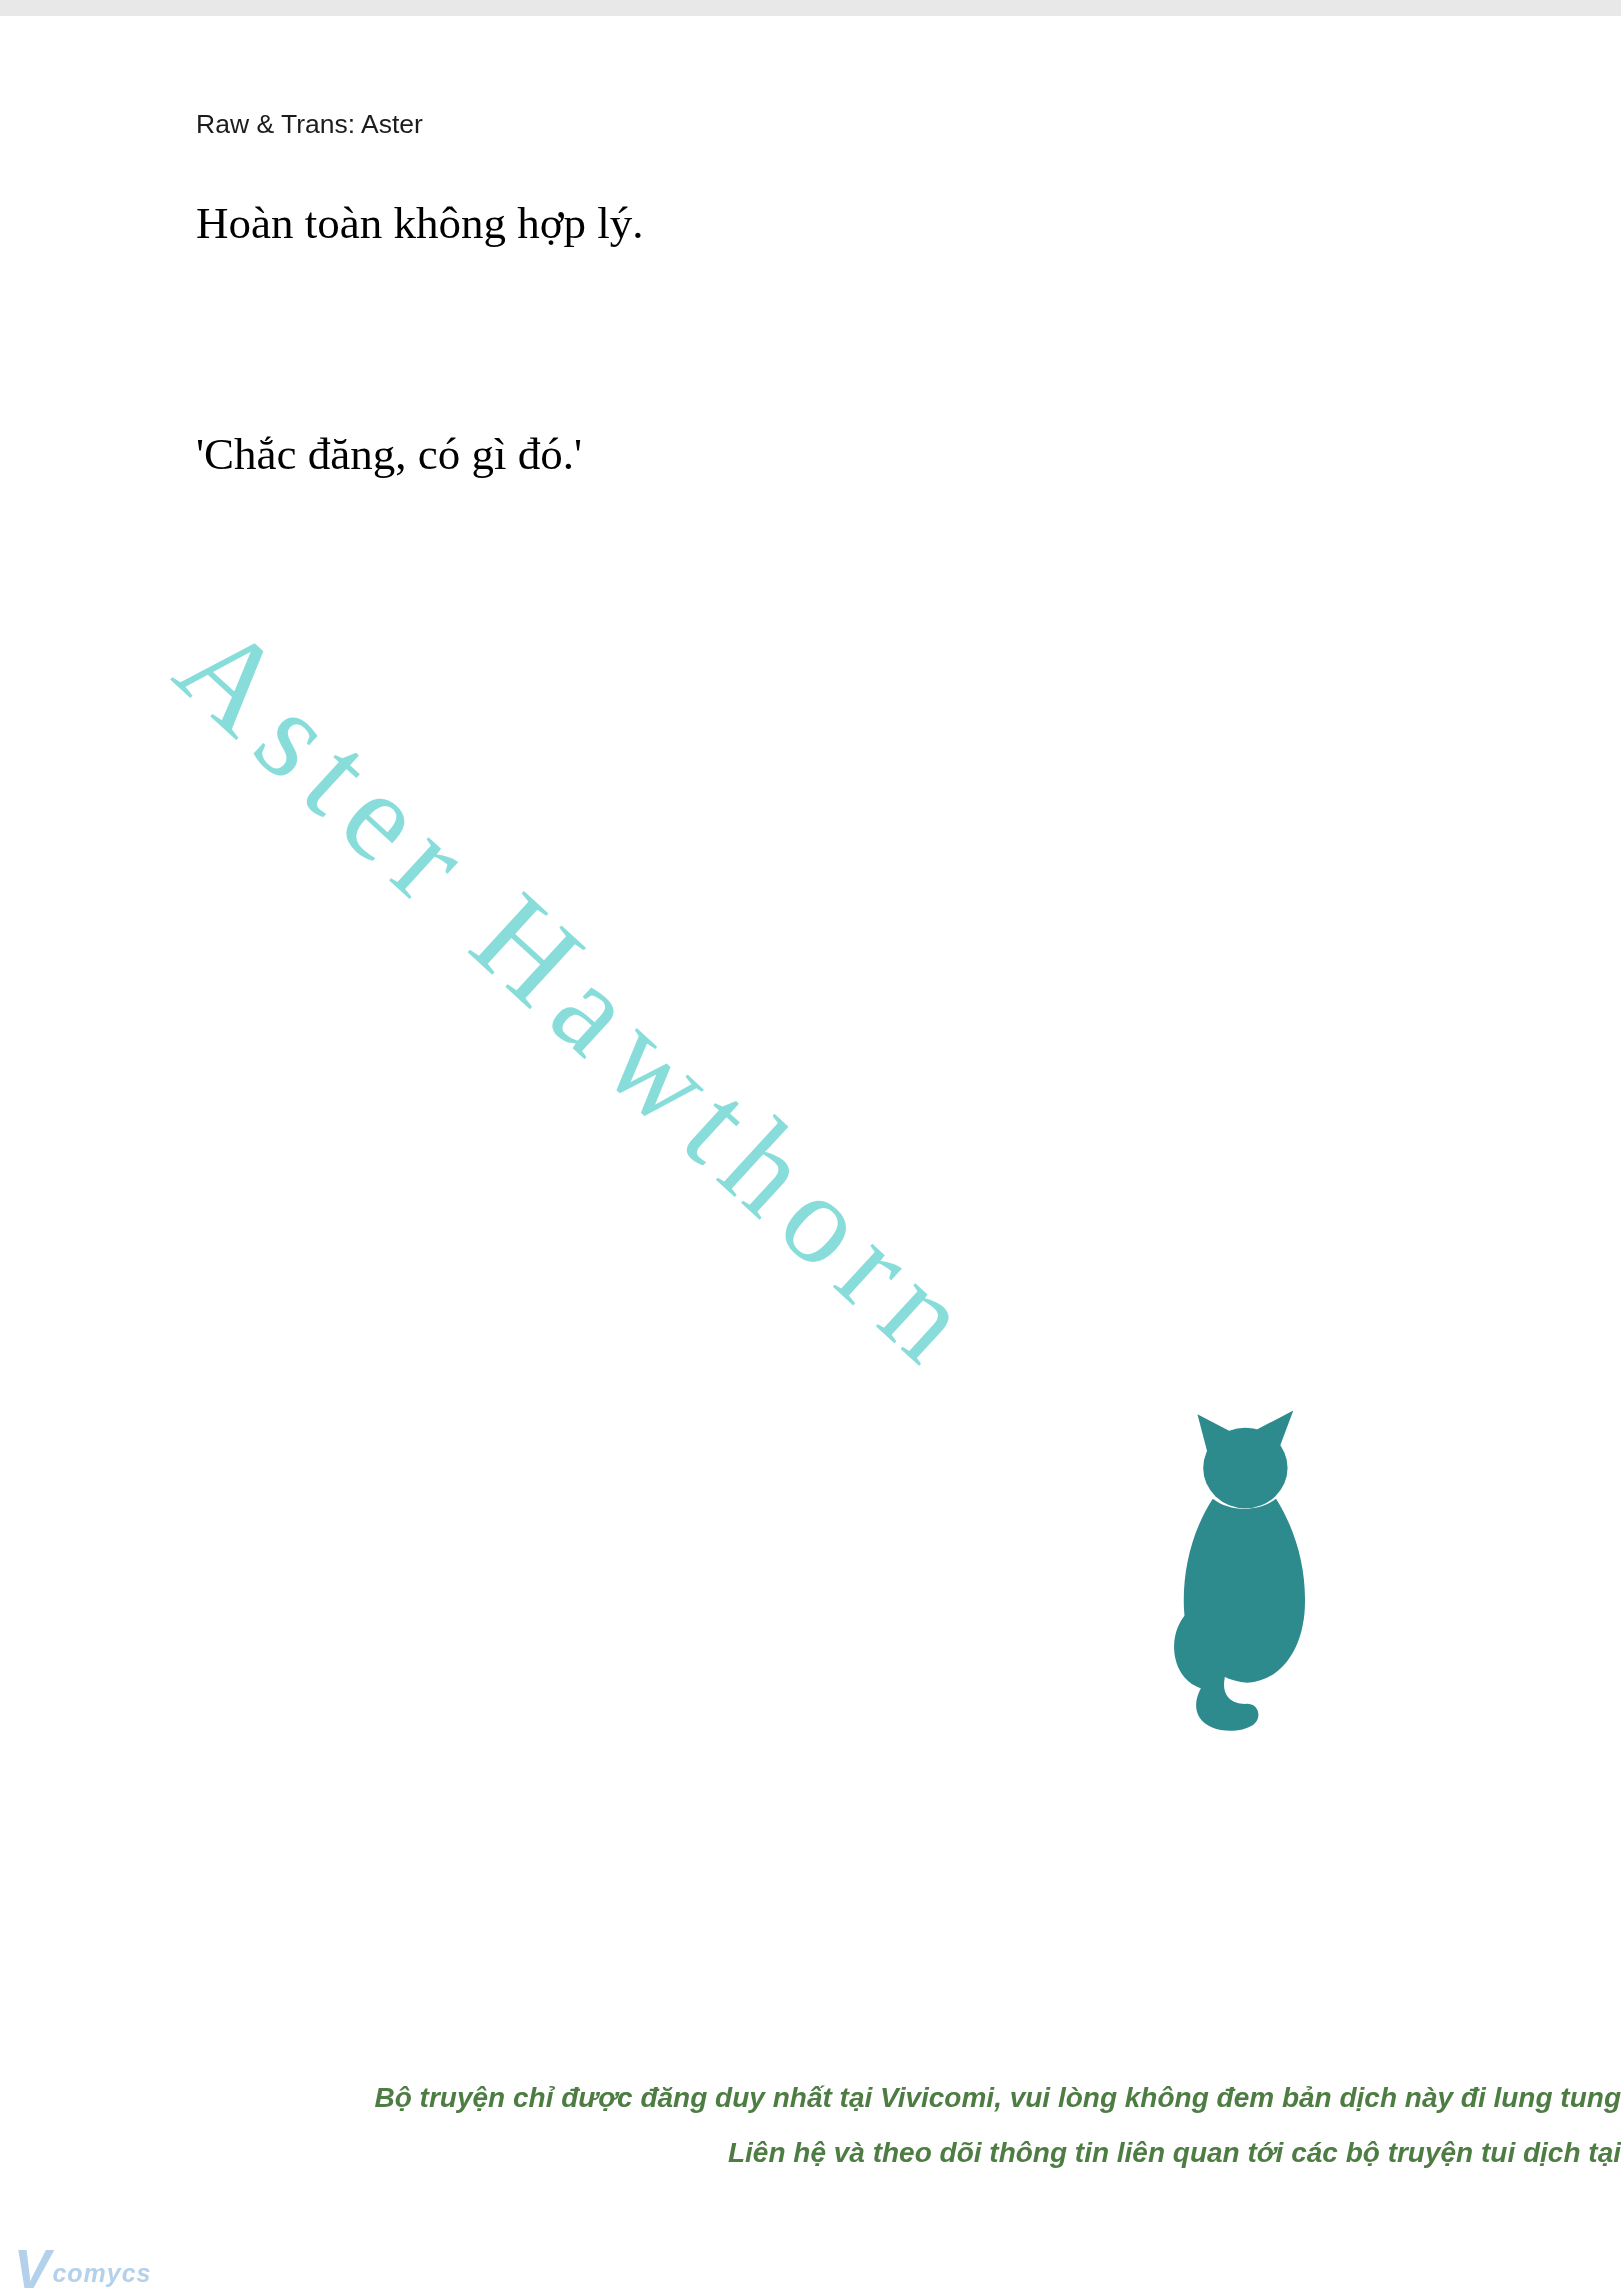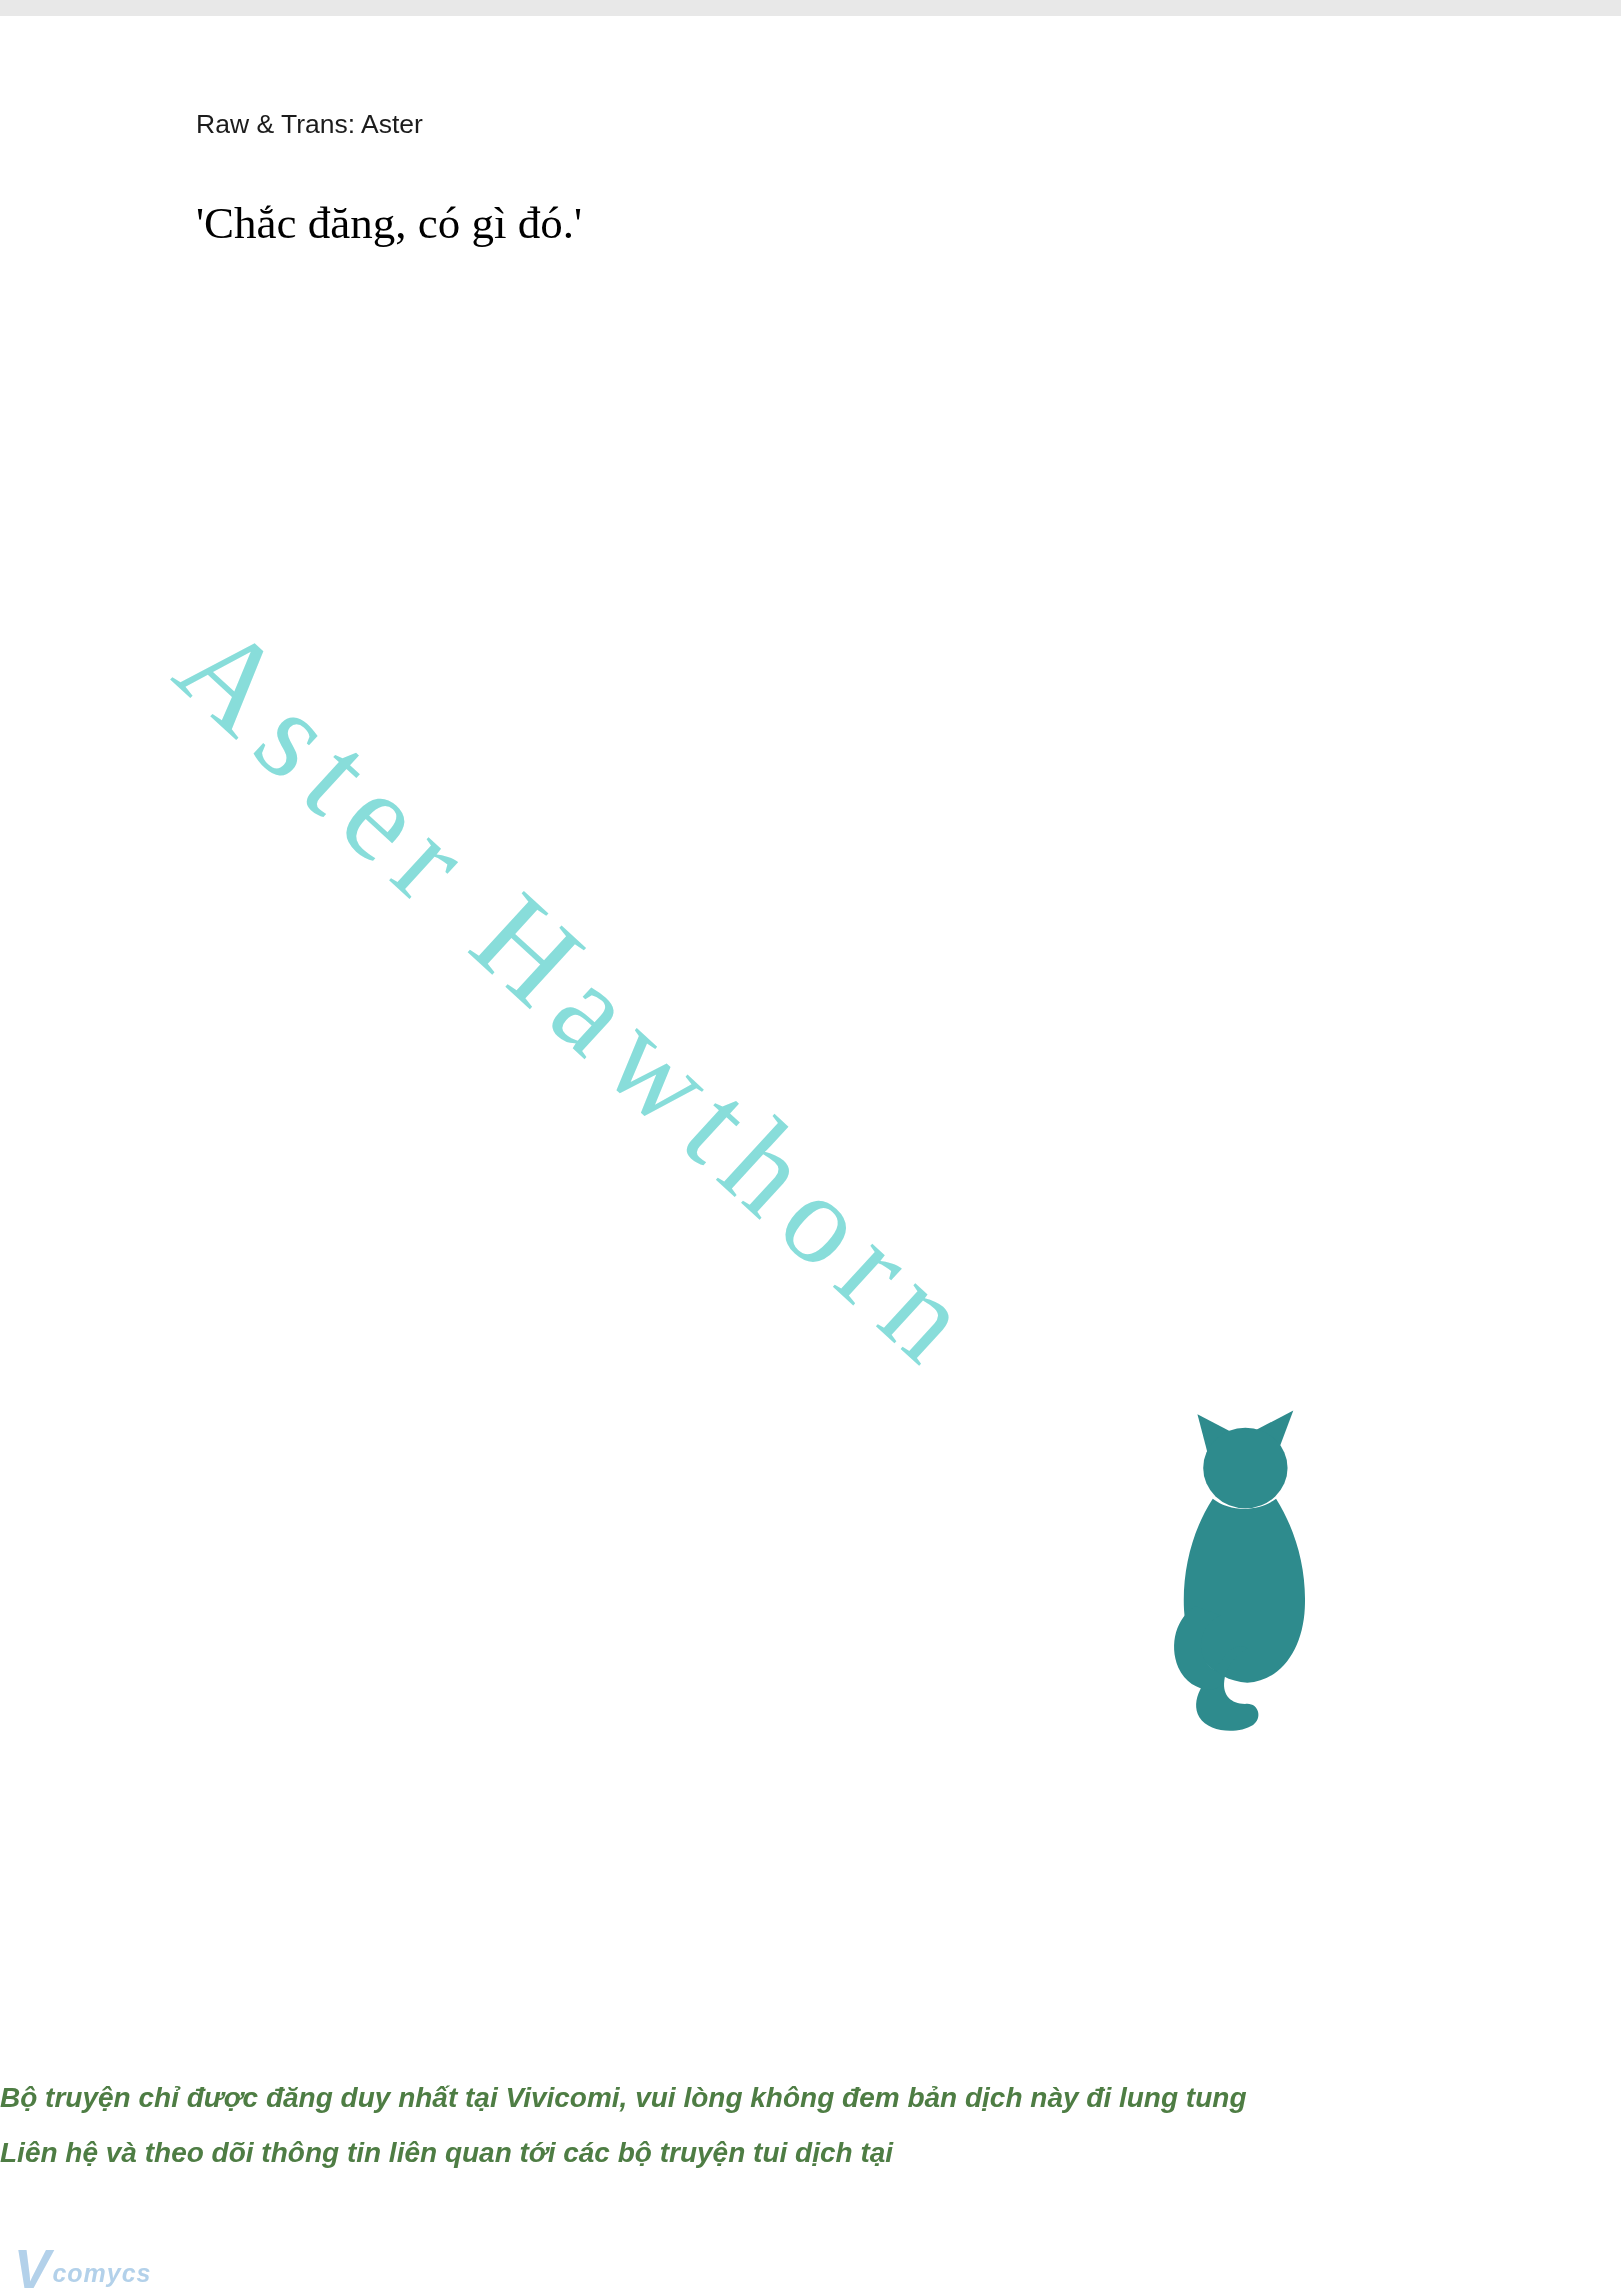--- a/index.html
+++ b/index.html
@@ -69,21 +69,21 @@
     z-index: 3;
   }
   .text-block p { margin: 0 0 147px 0; }
 
   
   .footer {
     position: absolute;
     left: 0;
     top: 2054px;
     width: 100%;
-    text-align: left;
+    text-align: right;
     font-family: "Liberation Sans", "DejaVu Sans", sans-serif;
     font-style: italic;
     font-weight: bold;
     font-size: 28px;
     line-height: 55px;
     color: var(--footer-color, #4e7d44);
     z-index: 3;
   }
 
   
@@ -147,20 +147,21 @@
                  C16,218 8,246 18,270
                  C26,288 44,296 58,292
                  C66,289 66,278 58,274
                  C46,268 40,256 42,242
                  C44,230 52,220 62,216 Z"></path>
       </g>
     </svg>
   </div>
 
   <div class="text-block">
+    <p>Hoàn toàn không hợp lý.</p>
     <p>'Chắc đăng, có gì đó.'</p>
   </div>
 
   <div class="footer">
     <div>Bộ truyện chỉ được đăng duy nhất tại Vivicomi, vui lòng không đem bản dịch này đi lung tung</div>
     <div>Liên hệ và theo dõi thông tin liên quan tới các bộ truyện tui dịch tại</div>
   </div>
 
   <div class="logo">
     <span class="logo-initial">V</span><span class="logo-rest">comycs</span>

